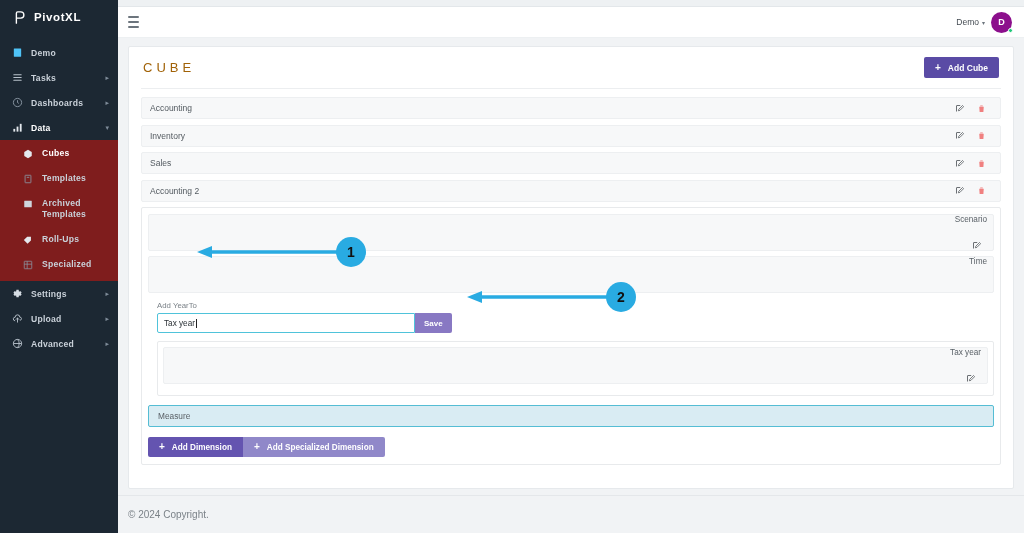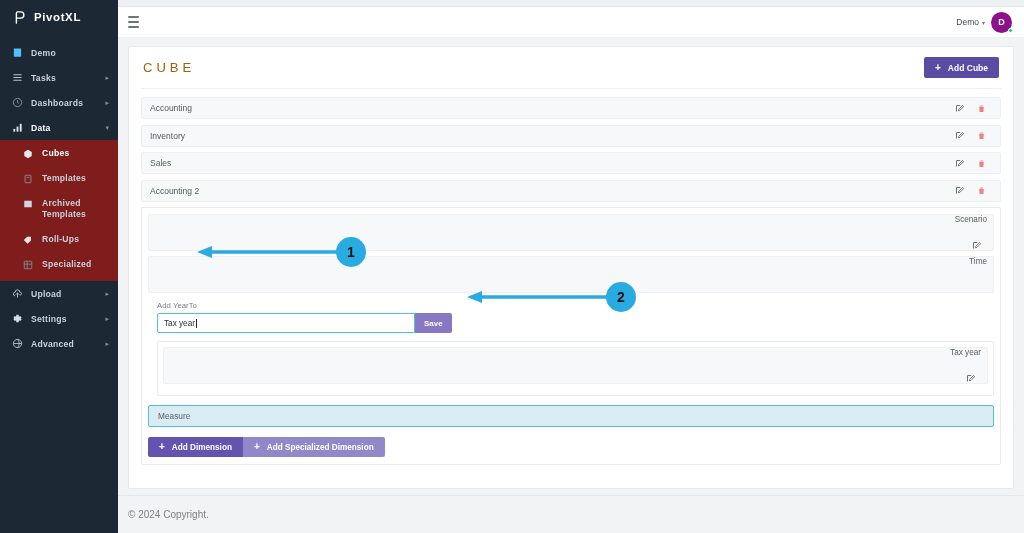--- a/index.html
+++ b/index.html
@@ -292,37 +292,37 @@
               <rect x="3" y="3" width="18" height="18" rx="1"></rect>
                 <path d="M3 10h18M10 3v18"></path>
             </svg>
           </span>
           <span class="lbl">Specialized</span>
         </div>
       </div>
 
       <div class="nav-item">
         <span class="ic">
+          <svg width="11" height="11" viewBox="0 0 24 24" fill="#d6dde4">
+            <path d="M12 8a4 4 0 1 0 0 8 4 4 0 0 0 0-8zm0 6a2 2 0 1 1 0-4 2 2 0 0 1 0 4z"></path>
+            <path d="M19 12l2-1.5-2-3.5-2.4.8a7 7 0 0 0-1.6-.9L14.6 4h-5l-.4 2.9a7 7 0 0 0-1.6.9L5.2 7l-2 3.5L5 12l-1.8 1.5 2 3.5 2.4-.8a7 7 0 0 0 1.6.9l.4 2.9h5l.4-2.9a7 7 0 0 0 1.6-.9l2.4.8 2-3.5z"></path>
+          </svg>
+        </span>
+        <span class="lbl">Settings</span>
+        <span class="caret">▸</span>
+      </div>
+
+      <div class="nav-item">
+        <span class="ic">
           <svg width="11" height="11" viewBox="0 0 24 24" fill="none" stroke="#b8c2cc" stroke-width="2" stroke-linecap="round">
             <path d="M6 17a4 4 0 0 1 1-7.9A5 5 0 0 1 17 9a3.5 3.5 0 0 1 1 6.9"></path>
               <path d="M12 20V11M9 14l3-3 3 3"></path>
           </svg>
         </span>
         <span class="lbl">Upload</span>
-        <span class="caret">▸</span>
-      </div>
-
-      <div class="nav-item">
-        <span class="ic">
-          <svg width="11" height="11" viewBox="0 0 24 24" fill="#d6dde4">
-            <path d="M12 8a4 4 0 1 0 0 8 4 4 0 0 0 0-8zm0 6a2 2 0 1 1 0-4 2 2 0 0 1 0 4z"></path>
-            <path d="M19 12l2-1.5-2-3.5-2.4.8a7 7 0 0 0-1.6-.9L14.6 4h-5l-.4 2.9a7 7 0 0 0-1.6.9L5.2 7l-2 3.5L5 12l-1.8 1.5 2 3.5 2.4-.8a7 7 0 0 0 1.6.9l.4 2.9h5l.4-2.9a7 7 0 0 0 1.6-.9l2.4.8 2-3.5z"></path>
-          </svg>
-        </span>
-        <span class="lbl">Settings</span>
         <span class="caret">▸</span>
       </div>
 
       <div class="nav-item">
         <span class="ic">
           <svg width="11" height="11" viewBox="0 0 24 24" fill="none" stroke="#b8c2cc" stroke-width="2">
             <circle cx="12" cy="12" r="9"></circle>
               <path d="M3 12h18M12 3a14 14 0 0 1 0 18"></path>
           </svg>
         </span>

